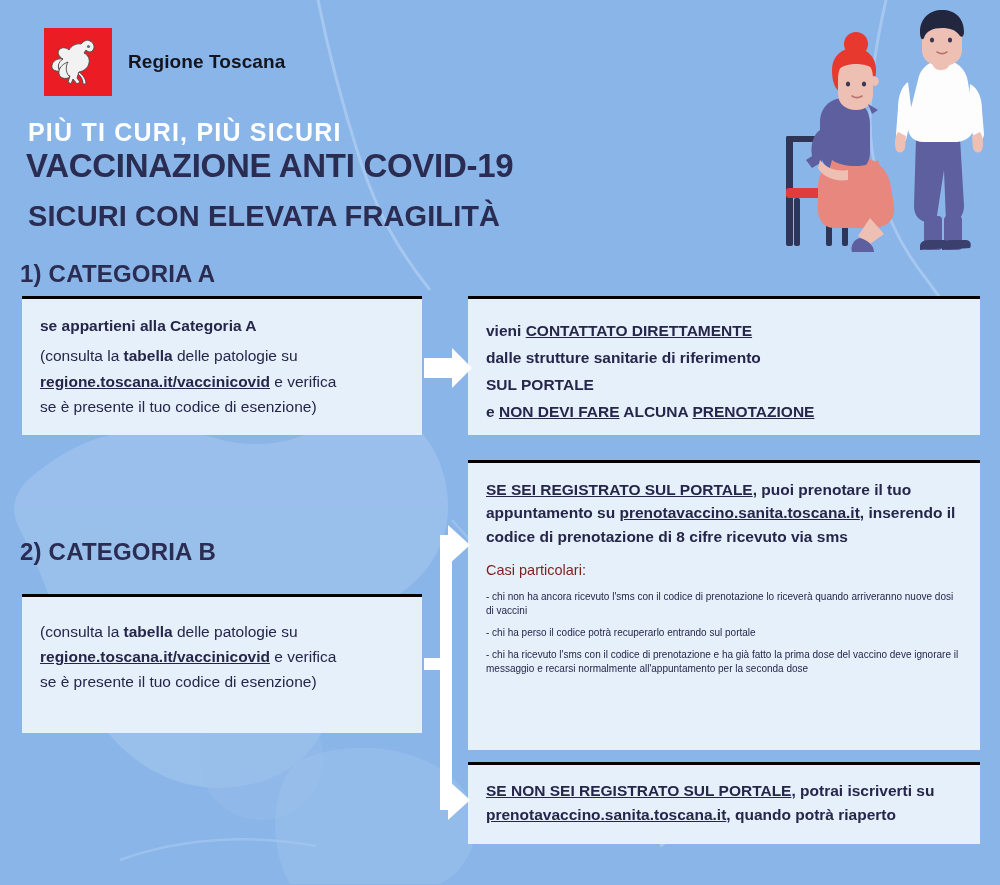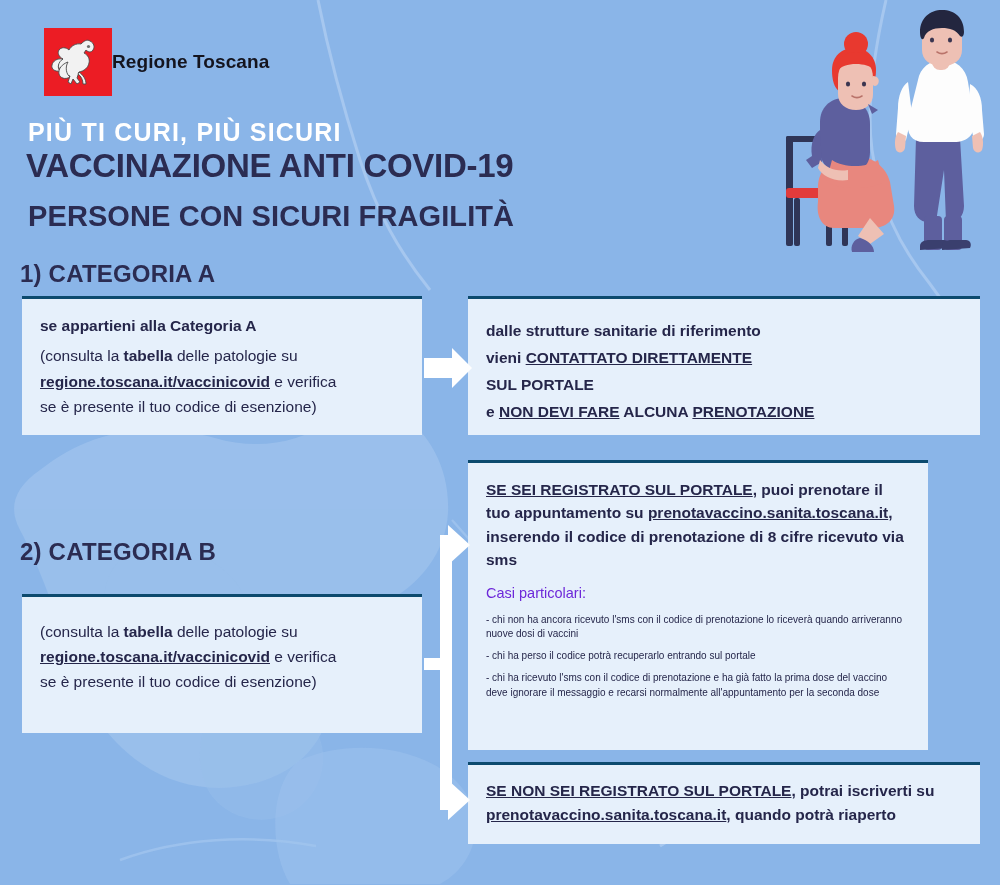--- a/index.html
+++ b/index.html
@@ -36,20 +36,21 @@
     top: 0; left: 0;
     width: 1000px;
     z-index: 5;
   }
   .logo-row {
     position: absolute;
     top: 28px;
     left: 30px;
     display: flex;
     align-items: center;
+    gap: 16px;
     padding-left: 14px;
   }
   .logo-mark {
     width: 68px;
     height: 68px;
     background: #ec1c24;
     display: block;
     flex: 0 0 auto;
     position: relative;
   }
@@ -110,21 +111,21 @@
     letter-spacing: 0.2px;
     z-index: 5;
   }
   #label-a { top: 260px; left: 20px; }
   #label-b { top: 538px; left: 20px; }
 
   
   .box {
     position: absolute;
     background: #e6f0fb;
-    border-top: 3px solid #0c4a6e;
+    border-top: 3px solid #000000;
     box-sizing: border-box;
     z-index: 5;
     color: #2b2c52;
   }
   .box-inner {
     padding: 16px 20px 16px 18px;
   }
 
   .line {
     font-size: 15.5px;
@@ -144,33 +145,33 @@
   }
 
   .small {
     font-size: 10px;
     line-height: 1.42;
     color: #25264a;
   }
   .small-head {
     font-size: 14.5px;
     line-height: 1.5;
-    color: #6d28d9;
+    color: #7f1d1d;
     margin-top: 12px;
     margin-bottom: 6px;
   }
   .bullet { margin-top: 8px; }
 
   
   #box-a-left  { top: 296px; left: 22px; width: 400px; height: 139px; }
   #box-b-left  { top: 594px; left: 22px; width: 400px; height: 139px; }
 
   
   #box-a-right { top: 296px; left: 468px; width: 512px; height: 139px; }
-  #box-b-right1{ top: 460px; left: 468px; width: 460px; height: 290px; }
+  #box-b-right1{ top: 460px; left: 468px; width: 512px; height: 290px; }
   #box-b-right2{ top: 762px; left: 468px; width: 512px; height: 82px; }
 
   
   .arrow-layer {
     position: absolute;
     inset: 0;
     z-index: 6;
     pointer-events: none;
   }
 </style>
@@ -223,21 +224,21 @@
           <g fill="#6e6e6e">
             <circle cx="44.5" cy="18.5" r="1.6"></circle>
           </g>
         </svg>
       </span>
       <span class="logo-text">Regione Toscana</span>
     </div>
 
     <div class="kicker">PIÙ TI CURI, PIÙ SICURI</div>
     <div class="title-main">VACCINAZIONE ANTI COVID-19</div>
-    <div class="title-sub">PERSONE CON SICURI FRAGILITÀ</div>
+    <div class="title-sub">SICURI CON ELEVATA FRAGILITÀ</div>
   </div>
 
   <svg class="illustration" viewBox="0 0 220 250" aria-hidden="true">
 
     <g>
       <rect x="12" y="126" width="7" height="110" rx="2" fill="#2f3557"></rect>
       <rect x="12" y="126" width="46" height="6" rx="2" fill="#2f3557"></rect>
       <rect x="12" y="178" width="65" height="10" rx="3" fill="#e23b3b"></rect>
       <rect x="20" y="188" width="6" height="48" rx="2" fill="#2f3557"></rect>
       <rect x="52" y="188" width="6" height="48" rx="2" fill="#2f3557"></rect>
@@ -305,24 +306,24 @@
       </div>
       <div class="line">
         <span class="bu">regione.toscana.it/vaccinicovid</span><span> e verifica</span>
       </div>
       <div class="line">se è presente il tuo codice di esenzione)</div>
     </div>
   </div>
 
   <div class="box" id="box-a-right">
     <div class="box-inner" style="padding-top:18px;">
-      <div class="line-bold" style="line-height:1.75;">dalle strutture sanitarie di riferimento</div>
       <div class="line-bold" style="line-height:1.75;">
         <span>vieni </span><span class="u">CONTATTATO DIRETTAMENTE</span>
       </div>
+      <div class="line-bold" style="line-height:1.75;">dalle strutture sanitarie di riferimento</div>
       <div class="line-bold" style="line-height:1.75;">SUL PORTALE</div>
       <div class="line-bold" style="line-height:1.75;">
         <span>e </span><span class="u">NON DEVI FARE</span><span> ALCUNA </span><span class="u">PRENOTAZIONE</span>
       </div>
     </div>
   </div>
 
   <div class="box" id="box-b-left">
     <div class="box-inner">
       <div class="line" style="margin-top:6px;">

